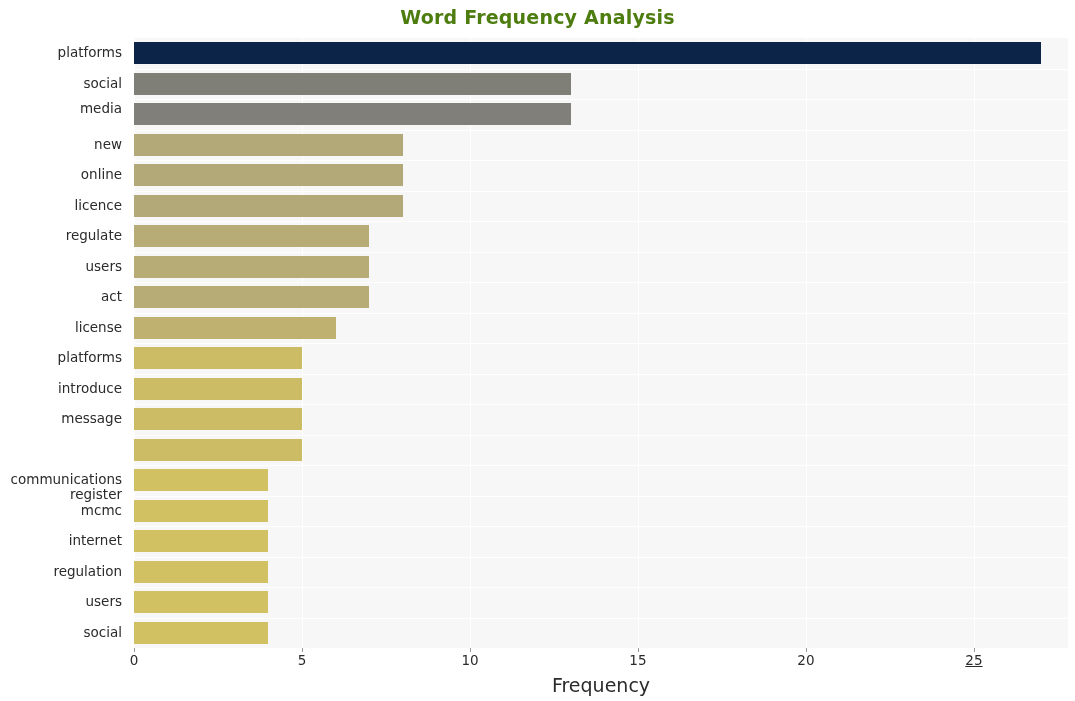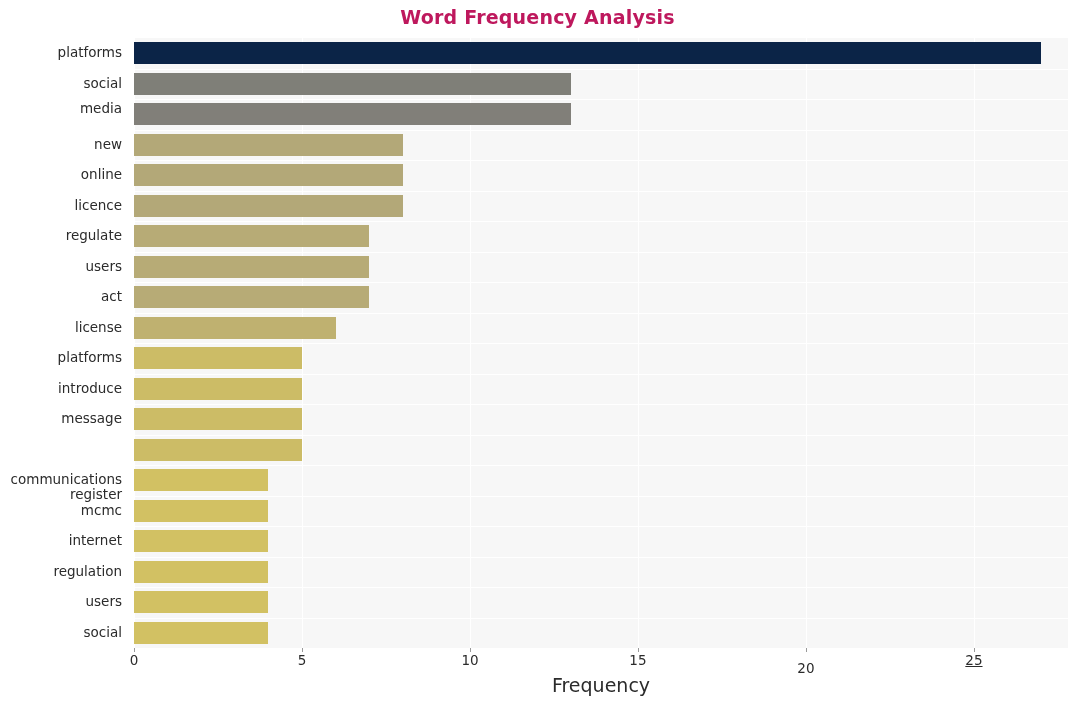--- a/index.html
+++ b/index.html
@@ -20,21 +20,21 @@
     height: 701px;
   }
   #chart-title {
     position: absolute;
     left: 0;
     top: 6px;
     width: 1075px;
     text-align: center;
     font-size: 19px;
     font-weight: bold;
-    color: #be185d;
+    color: #4d7c0f;
     letter-spacing: 0.2px;
   }
   
   #plot-area {
     position: absolute;
     left: 134px;
     top: 38px;
     width: 934px;
     height: 610px;
     background: #f7f7f7;
@@ -193,20 +193,20 @@
   <div id="xaxis-ticks">
       <div class="xtick-mark" style="left: 0px;"></div>
       <div class="xtick-label" style="left: 0px;">0</div>
       <div class="xtick-mark" style="left: 167.986px;"></div>
       <div class="xtick-label" style="left: 167.986px;">5</div>
       <div class="xtick-mark" style="left: 335.971px;"></div>
       <div class="xtick-label" style="left: 335.971px;">10</div>
       <div class="xtick-mark" style="left: 503.957px;"></div>
       <div class="xtick-label" style="left: 503.957px;">15</div>
       <div class="xtick-mark" style="left: 671.942px;"></div>
-      <div class="xtick-label" style="left: 671.942px; margin-top: 8px;">20</div>
+      <div class="xtick-label" style="left: 671.942px;">20</div>
       <div class="xtick-mark" style="left: 839.928px;"></div>
       <div class="xtick-label" style="left: 839.928px; text-decoration: underline;">25</div>
     </div>
 
   <div id="xaxis-title">Frequency</div>
 
 </div>
 
 </body></html>

